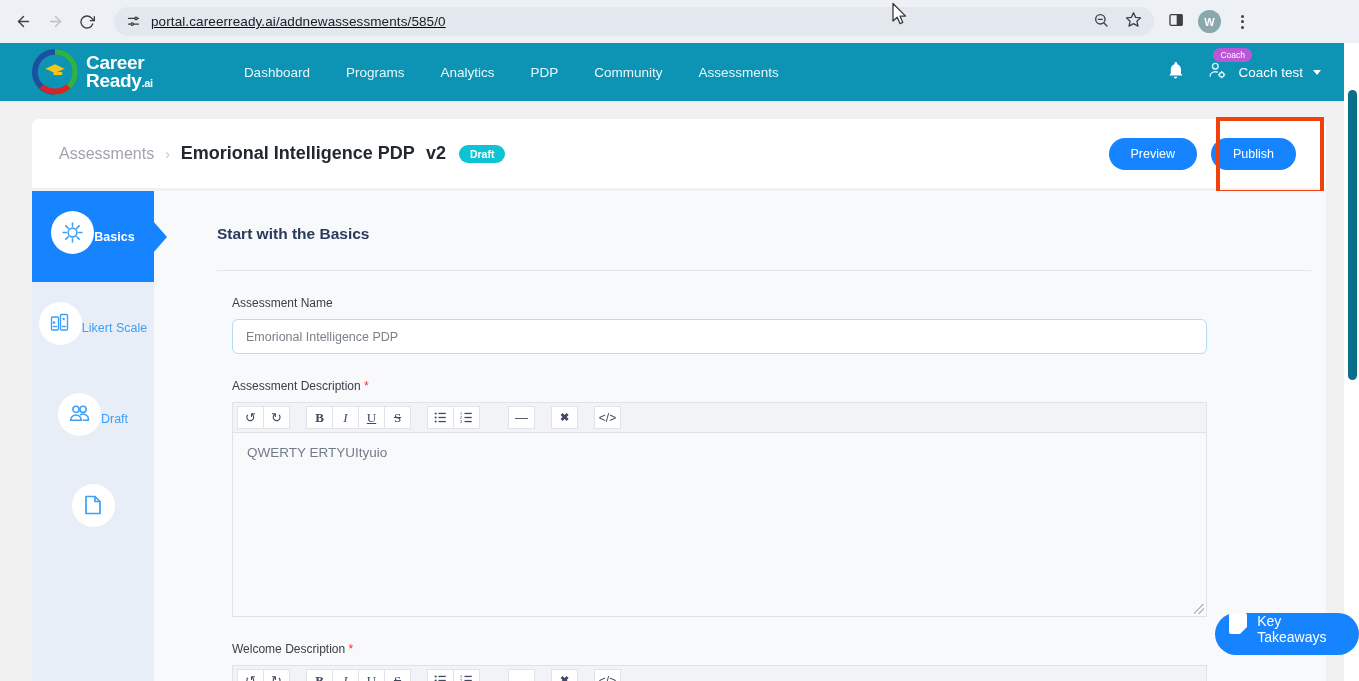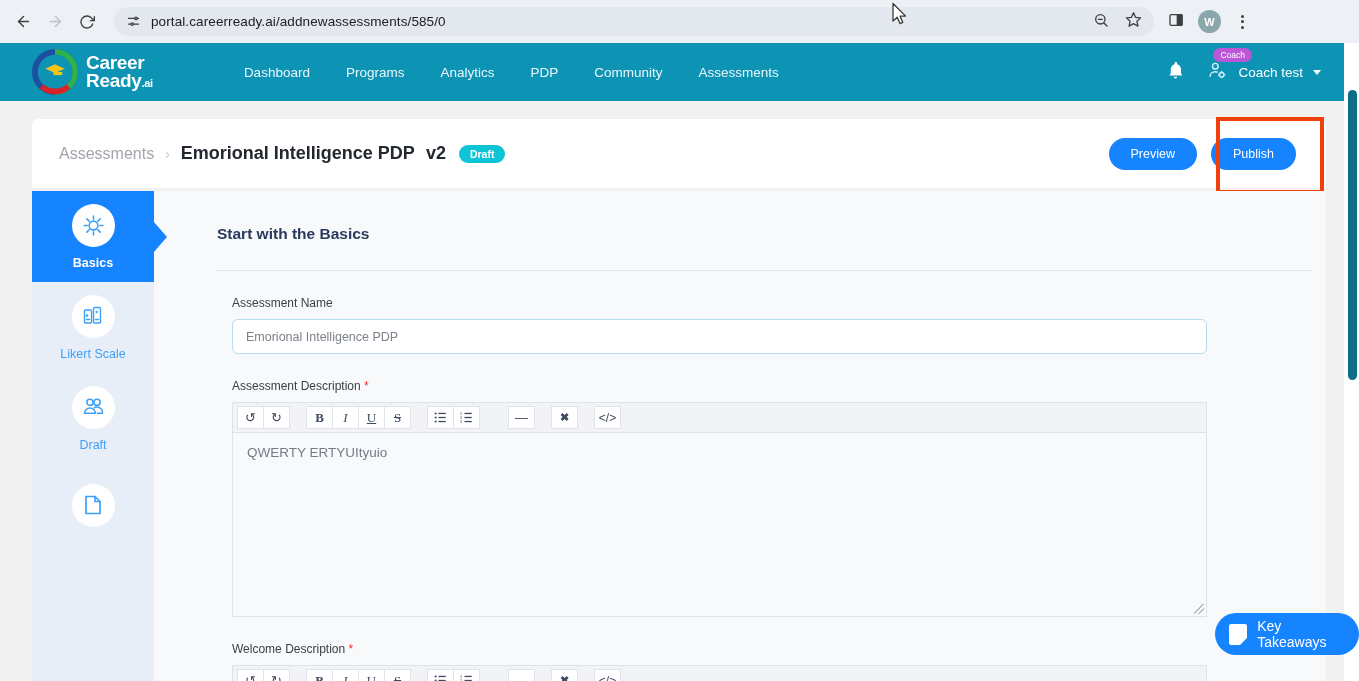--- a/index.html
+++ b/index.html
@@ -28,20 +28,21 @@
   .nav-btn.disabled { color: #bdc1c6; }
 
   .omnibox {
     margin-left: 12px;
     height: 29px;
     width: 1040px;
     background: #e3e7ee;
     border-radius: 15px;
     display: flex; align-items: center;
     padding: 0 12px;
+    text-decoration: underline;
   }
   .omnibox-icon { margin-right: 10px; display: flex; align-items: center; color: #3c4043; }
   .omnibox-url {
     font-size: 13.5px; color: #202124;
     white-space: nowrap; overflow: hidden;
     letter-spacing: 0.1px;
   }
   .omnibox-actions {
     margin-left: auto; display: flex; align-items: center; gap: 16px;
     color: #3c4043;
@@ -150,21 +151,21 @@
     overflow: hidden;
   }
   .sidebar {
     position: absolute; left: 0; top: 0;
     width: 122px; height: 490px;
     background: #e8eef8;
   }
   .side-item {
     position: relative;
     width: 122px; height: 91px;
-    display: flex; flex-direction: column;
+    display: flex; flex-direction: row;
     align-items: center; justify-content: center;
     cursor: pointer;
   }
   .side-item .circle {
     width: 43px; height: 43px; border-radius: 50%;
     background: #ffffff;
     display: flex; align-items: center; justify-content: center;
     margin-bottom: 9px;
   }
   .side-item .label { font-size: 12.5px; color: #3ea0f7; }
@@ -229,21 +230,21 @@
     background:
       linear-gradient(135deg, transparent 0 45%, #b6bcc5 45% 55%, transparent 55% 100%),
       linear-gradient(135deg, transparent 0 70%, #b6bcc5 70% 80%, transparent 80% 100%);
   }
 
   
   .takeaways {
     position: absolute; left: 1215px; top: 613px;
     height: 42px; padding: 0 18px 0 14px;
     background: #1683ff; border-radius: 21px;
-    display: flex; align-items: center; gap: 10px;
+    display: flex; gap: 10px;
     color: #fff; font-size: 14px; cursor: pointer;
   }
   .ta-icon {
     width: 21px; height: 21px; background: #ffffff; border-radius: 2px;
     position: relative;
   }
   .ta-icon::after {
     content: ""; position: absolute; right: 0; bottom: 0;
     border-left: 7px solid transparent; border-bottom: 7px solid #1683ff;
   }

